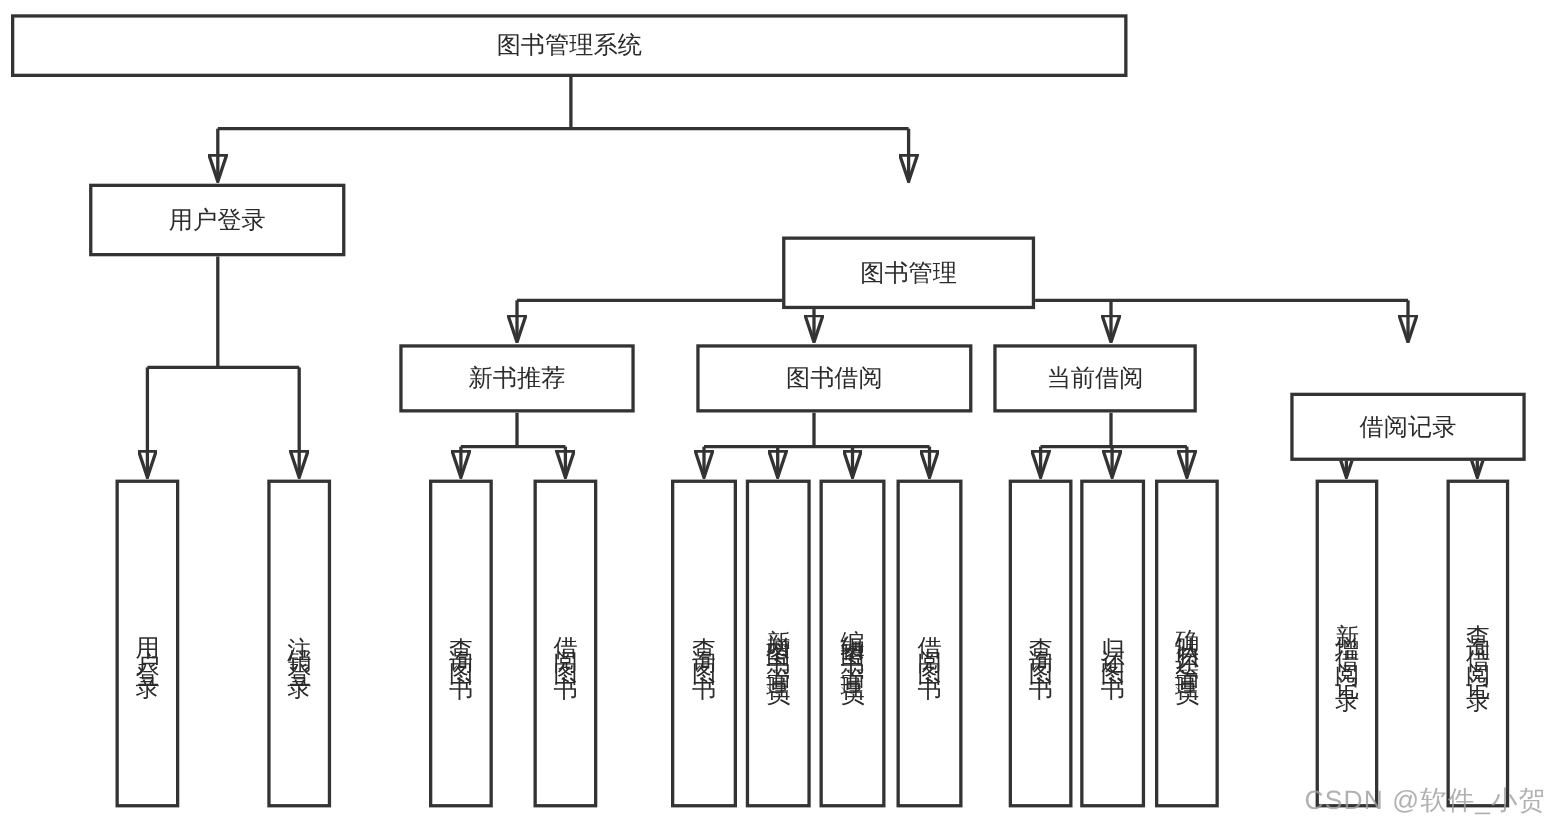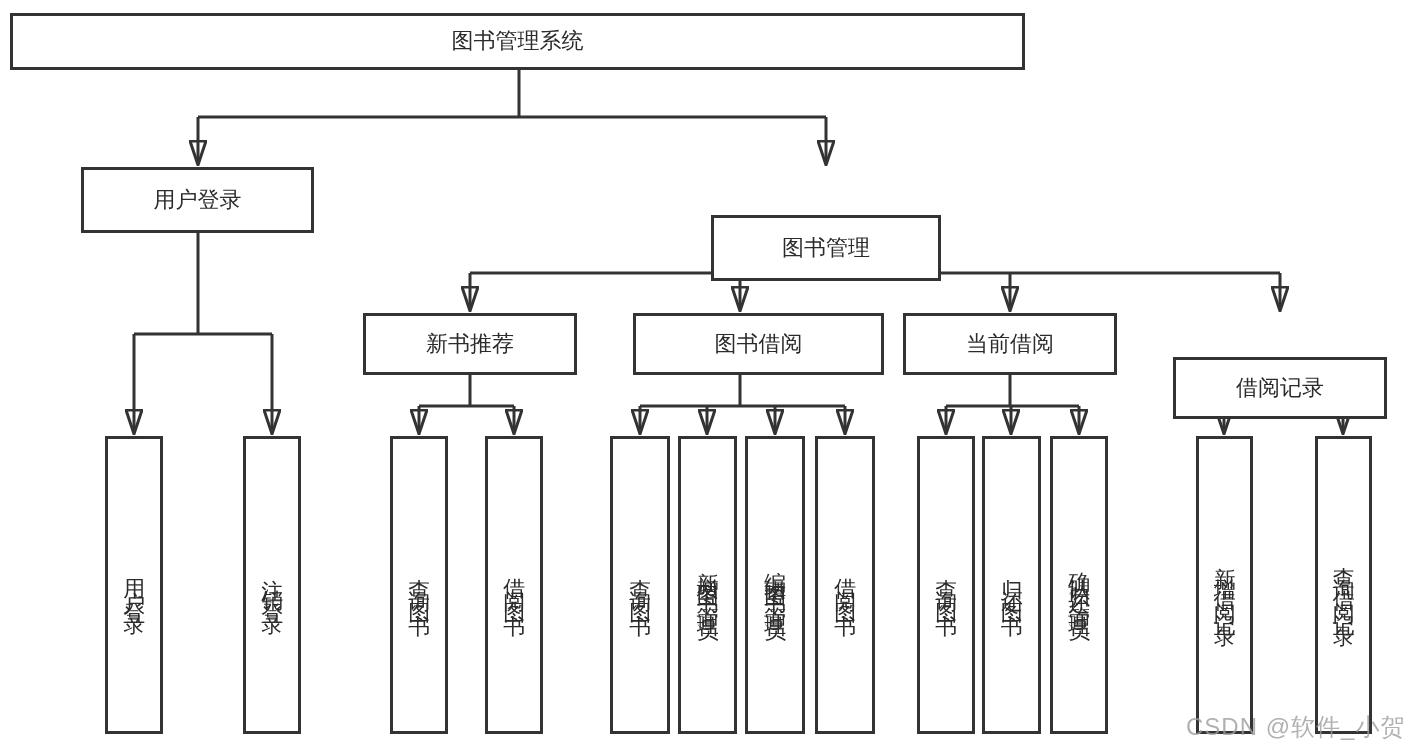--- a/index.html
+++ b/index.html
@@ -42,21 +42,21 @@
     white-space: normal;
   }
   .leaf.long { letter-spacing: 7px; }
 
   
   #n-root     { left: 10px;   top: 13px;  width: 1015px; height: 57px; }
   #n-user     { left: 81px;   top: 167px; width: 233px;  height: 66px; }
   #n-mgmt     { left: 711px;  top: 167px; width: 230px;  height: 66px; margin-top: 48px; }
   #n-rec      { left: 363px;  top: 313px; width: 214px;  height: 62px; font-family: Liberation Serif, serif; }
   #n-borrow   { left: 633px;  top: 313px; width: 251px;  height: 62px; }
-  #n-current  { left: 903px;  top: 313px; width: 214px;  height: 62px; }
+  #n-current  { left: 903px;  top: 313px; width: 185px;  height: 62px; }
   #n-records  { left: 1173px; top: 313px; width: 214px;  height: 62px; margin-top: 44px; }
 
   .leaf { top: 436px; height: 298px; }
   #lf-1  { left: 105px;  width: 58px; }
   #lf-2  { left: 243px;  width: 58px; }
   #lf-3  { left: 390px;  width: 58px; }
   #lf-4  { left: 485px;  width: 58px; }
   #lf-5  { left: 610px;  width: 60px; }
   #lf-6  { left: 678px;  width: 59px; }
   #lf-7  { left: 745px;  width: 60px; }

